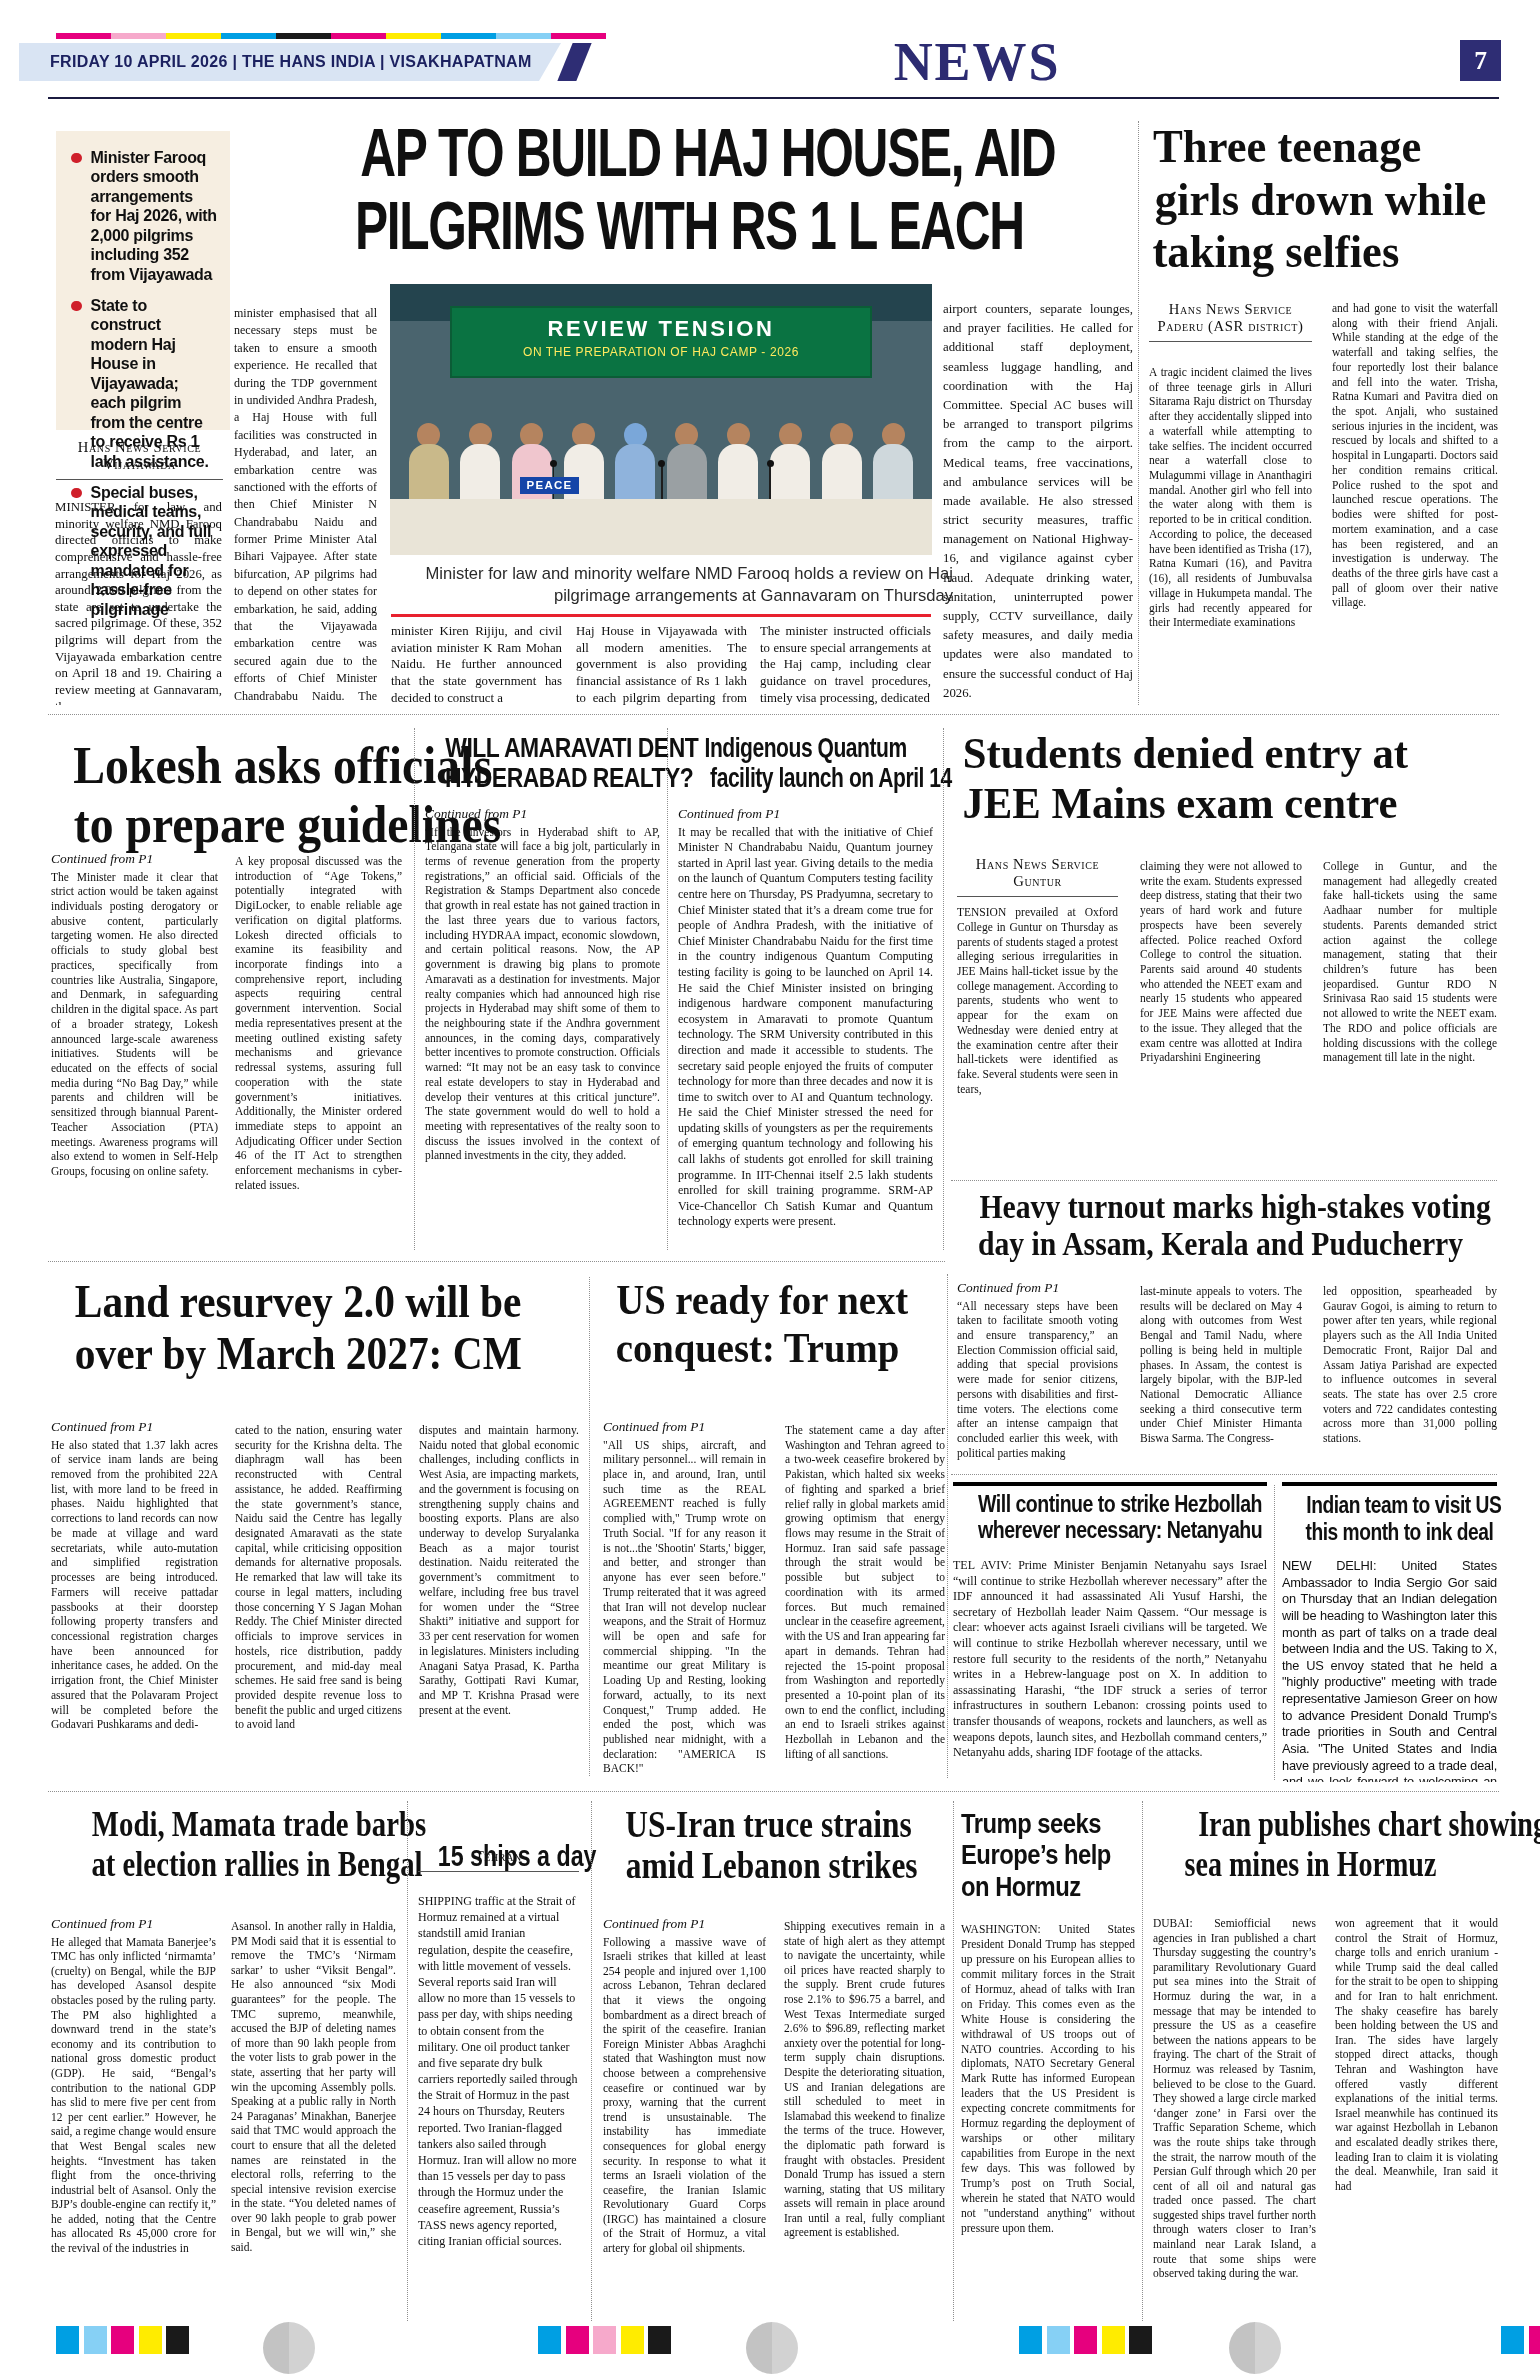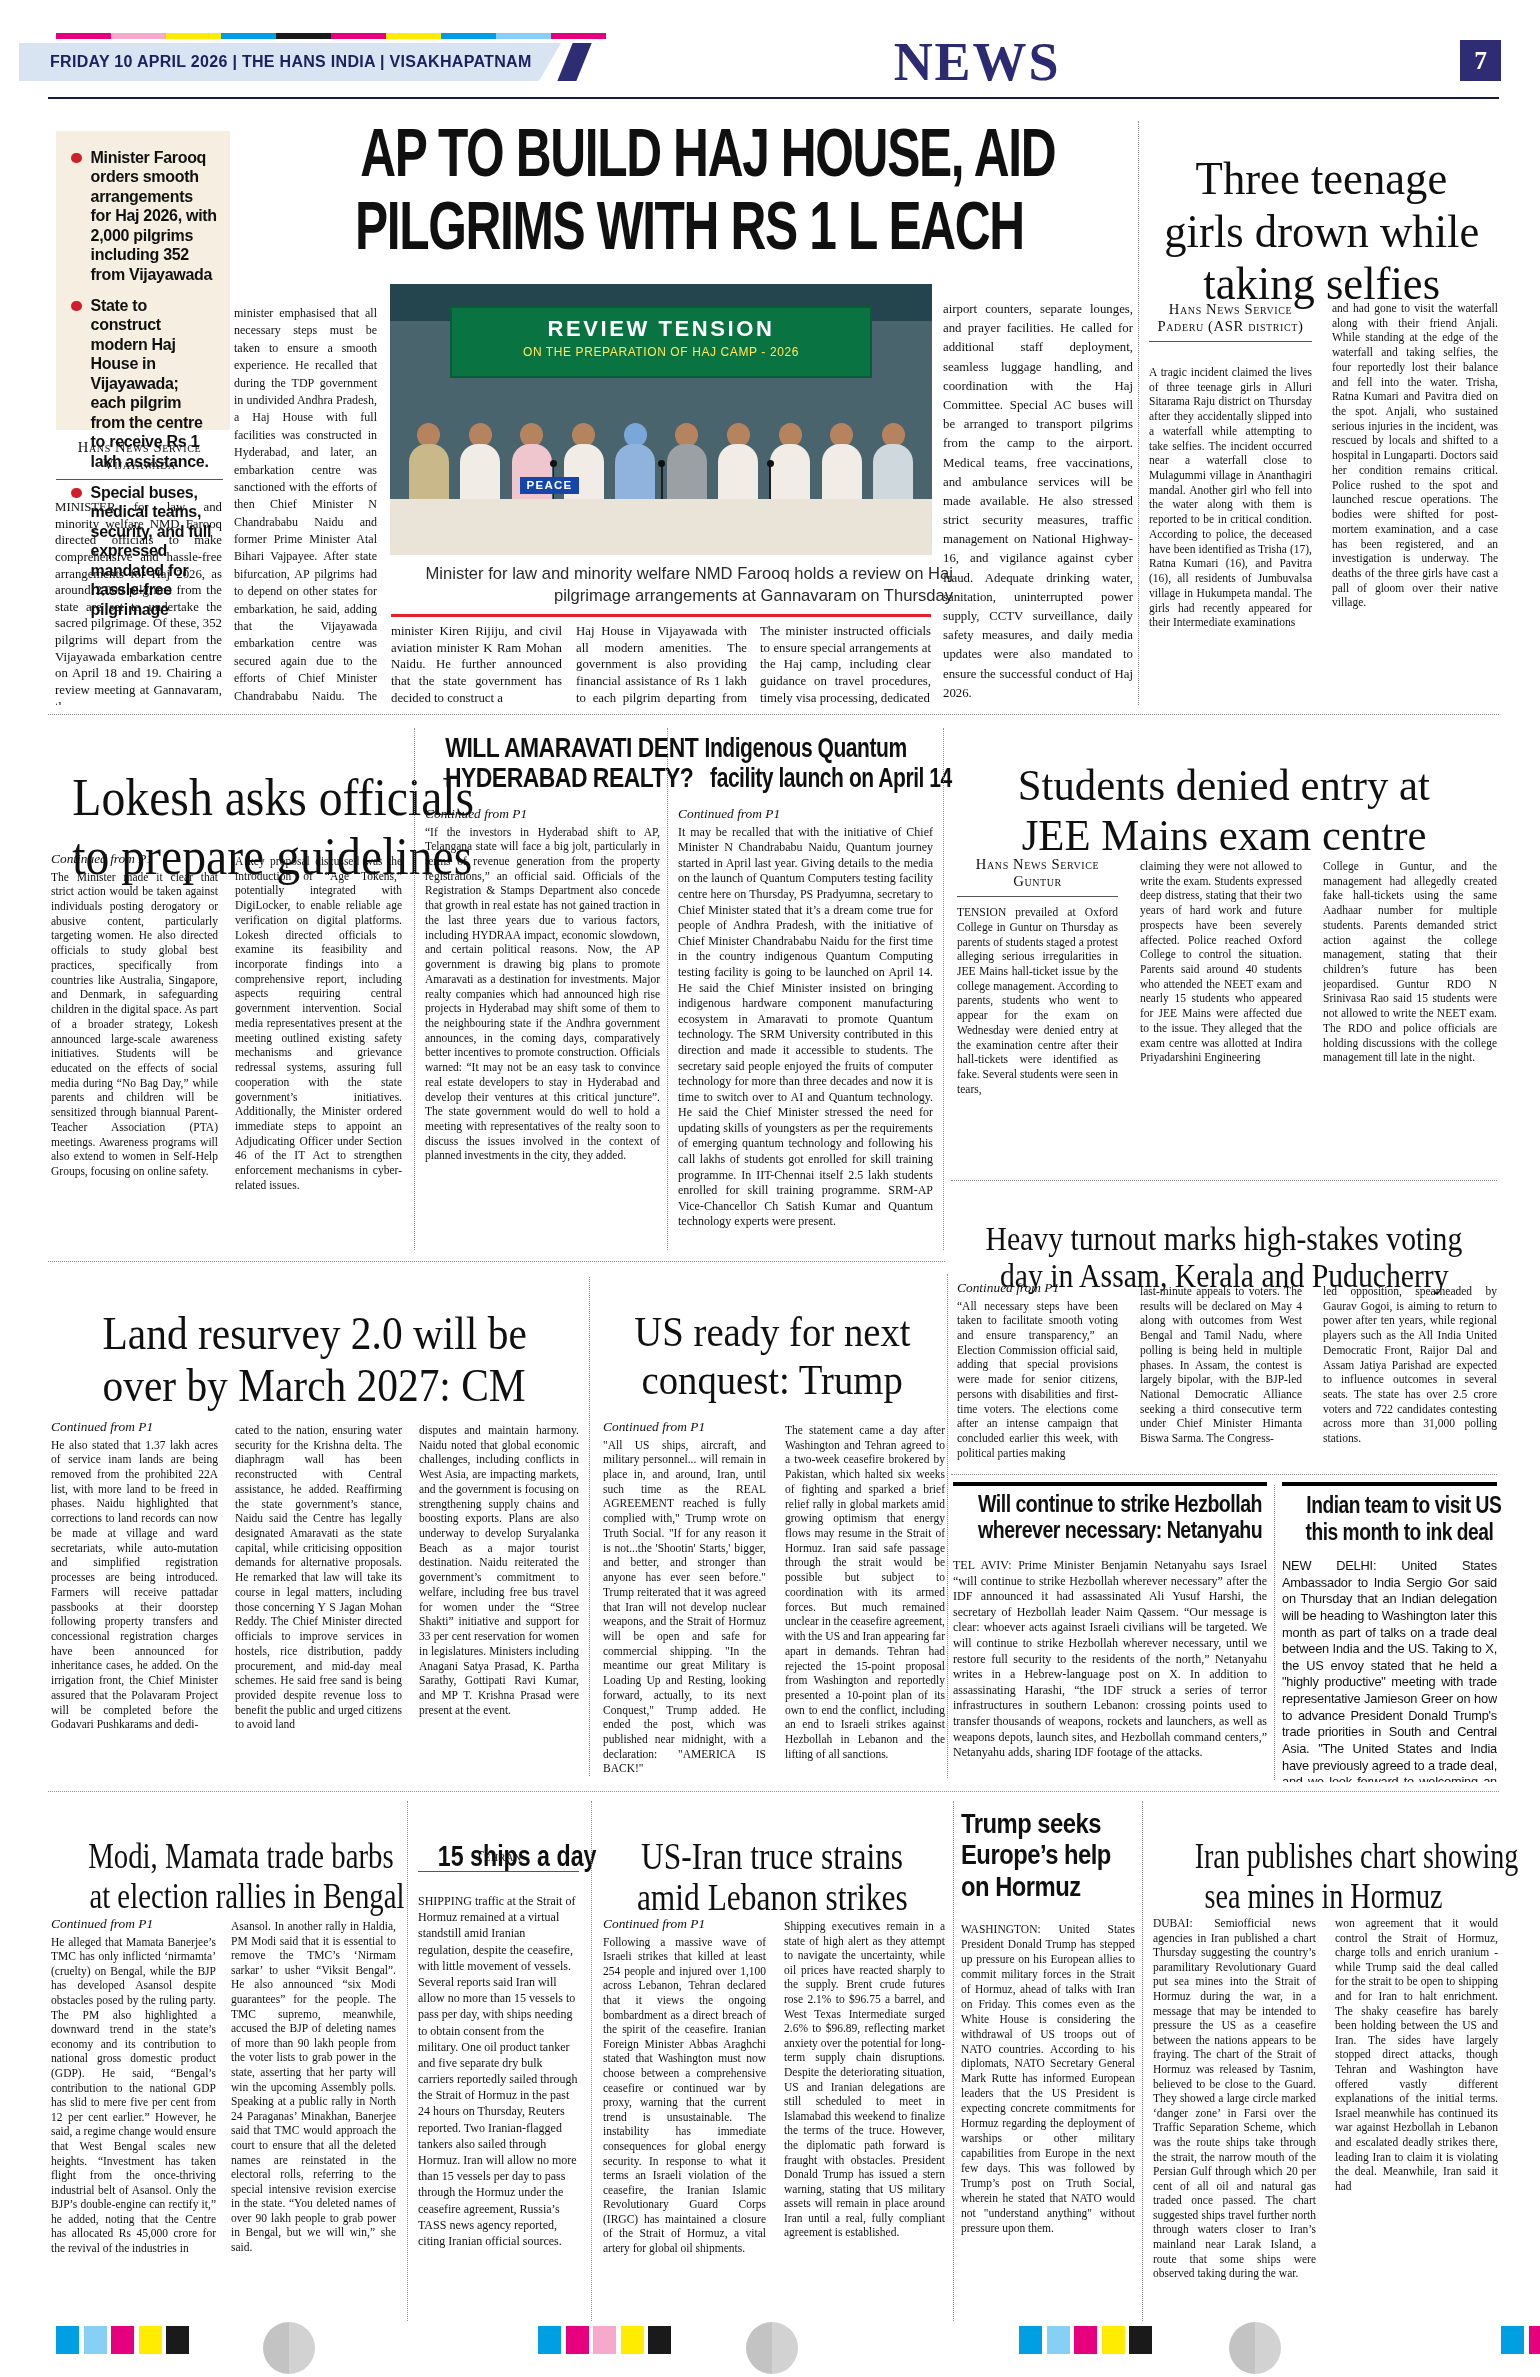--- a/index.html
+++ b/index.html
@@ -20,21 +20,21 @@
   .dot-h{border-top:1.9px dotted #8f8f8f;height:0;}
   .dot-v{border-left:1.9px dotted #8f8f8f;width:0;}
   
   .body-col{font-size:12.8px;line-height:1.3;text-align:justify;overflow:hidden;}
   .body-sm{font-size:11.5px;line-height:1.28;}
   .body-loose{font-size:12.8px;line-height:1.5;}
   .continued{font-style:italic;font-size:13.4px;margin-bottom:2.6px;text-align:left;}
   .byline{font-variant:small-caps;text-align:center;font-size:14.7px;letter-spacing:0.6px;
           border-bottom:1.9px solid #555;padding-bottom:6.4px;margin-bottom:7.7px;}
   .byline .loc{display:block;}
-  .serif-head{font-weight:normal;text-align:center;line-height:1.12;margin-top:32px;}
+  .serif-head{font-weight:bold;text-align:left;line-height:1.12;}
   .serif-head .hl{display:inline-block;white-space:nowrap;}
   .sans-head{font-family:"Liberation Sans","DejaVu Sans",sans-serif;font-weight:bold;
              text-align:center;line-height:1.12;}
   .sans-head .hl{display:inline-block;white-space:nowrap;}
   .sx95 .hl{transform:scaleX(0.95);transform-origin:center;}
   .sx90 .hl{transform:scaleX(0.90);transform-origin:center;}
   .sx85 .hl{transform:scaleX(0.85);transform-origin:center;}
   .sx80 .hl{transform:scaleX(0.80);transform-origin:center;}
   .sx78 .hl{transform:scaleX(0.78);transform-origin:center;}
   .sx72 .hl{transform:scaleX(0.72);transform-origin:center;}

